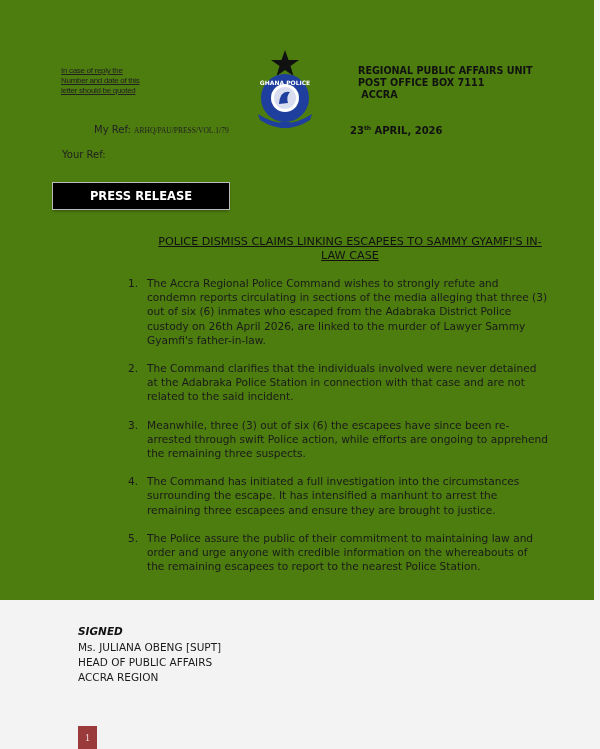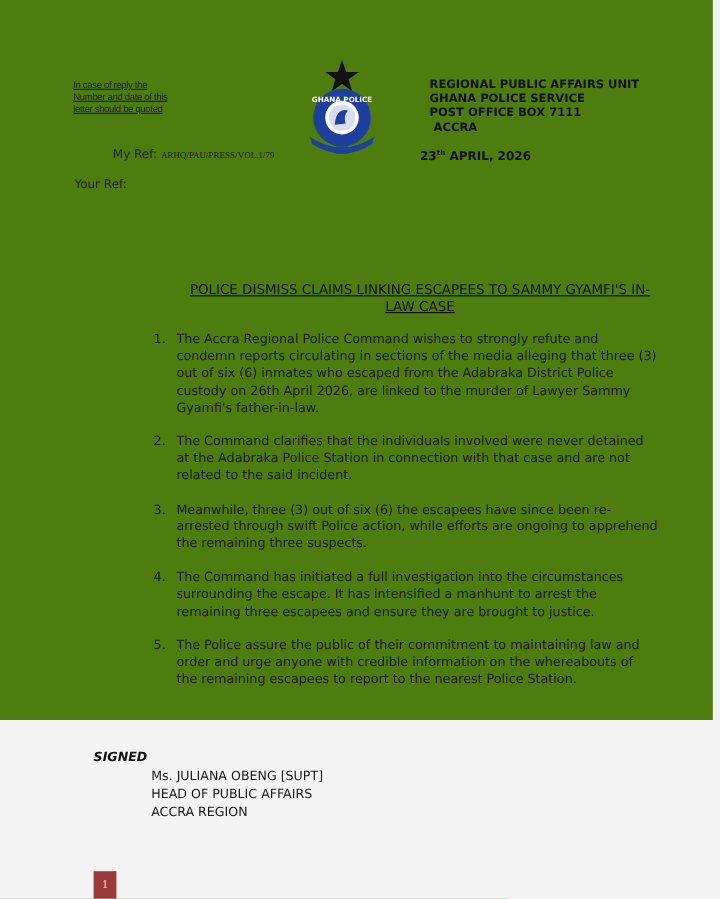--- a/index.html
+++ b/index.html
@@ -35,21 +35,21 @@
       font-size:11.2px; line-height:14px; text-decoration:underline;
     }
     ol.items {
       position:absolute; left:128px; top:276px; width:420px; margin:0; padding:0; list-style:none;
       font-size:10.6px; line-height:14.2px; color:#1a1a1a;
     }
     ol.items li { position:relative; padding-left:19px; margin-bottom:14px; }
     ol.items li .num { position:absolute; left:0; top:0; }
     .signed { position:absolute; left:78px; top:625px; font-weight:bold; font-style:italic; font-size:10.5px; }
     .sig { position:absolute; left:78px; top:640px; font-size:10.5px; line-height:15px; color:#1a1a1a; }
-    .sig div { white-space:nowrap;margin-left:48px; }
+    .sig div { white-space:nowrap; }
     .pagenum {
       position:absolute; left:78px; top:726px; width:19px; height:23px; background:#9b3a3a; color:#f3dede;
       font-family:"Liberation Serif", serif; font-size:10px; display:flex; align-items:center; justify-content:center;
     }
   </style>
 </head>
 <body>
 
 <div class="page">
 
@@ -73,29 +73,29 @@
       <circle cx="33" cy="50" r="11" fill="#d8def0"></circle>
       <path d="M27 56 Q28 42 38 44 Q34 48 36 55 Z" fill="#1f3f9e"></path>
       <text x="33" y="37" text-anchor="middle" font-size="6" fill="#fff" font-family="DejaVu Sans, sans-serif" font-weight="bold">GHANA POLICE</text>
       <path d="M6 66 Q33 84 60 66 L58 72 Q33 88 8 72 Z" fill="#1f3f9e"></path>
       <rect x="28" y="74" width="10" height="6" fill="#1f3f9e"></rect>
     </svg>
   </div>
 
   <div class="org">
     <div>REGIONAL PUBLIC AFFAIRS UNIT</div>
-    <div>GHANA POLICE SERVICE</div>
     <div>POST OFFICE BOX 7111</div>
     <div style="white-space:pre"> ACCRA</div>
   </div>
 
   <div class="date">
     <span>23</span><sup>th</sup><span style="white-space:pre"> APRIL, 2026</span>
   </div>
 
+  <div class="press">PRESS RELEASE</div>
 
   <div class="title">POLICE DISMISS CLAIMS LINKING ESCAPEES TO SAMMY GYAMFI'S IN-LAW CASE</div>
 
   <ol class="items">
     <li><span class="num">1.</span><span>The Accra Regional Police Command wishes to strongly refute and condemn reports circulating in sections of the media alleging that three (3) out of six (6) inmates who escaped from the Adabraka District Police custody on  26th April 2026, are linked to the murder of Lawyer Sammy Gyamfi's father-in-law.</span></li>
     <li><span class="num">2.</span><span>The Command clarifies that the individuals involved were never detained at the Adabraka Police Station in connection with that case and are not related to the said incident.</span></li>
     <li><span class="num">3.</span><span>Meanwhile, three (3) out of six (6) the escapees have since been re-arrested through swift Police action, while efforts are ongoing to apprehend the remaining three suspects.</span></li>
     <li><span class="num">4.</span><span>The Command has initiated a full investigation into the circumstances surrounding the escape. It has intensified a manhunt to arrest the remaining three escapees and ensure they are brought to justice.</span></li>
     <li><span class="num">5.</span><span>The Police assure the public of their commitment to maintaining law and order and urge anyone with credible information on the whereabouts of the remaining escapees to report to the nearest Police Station.</span></li>
   </ol>

